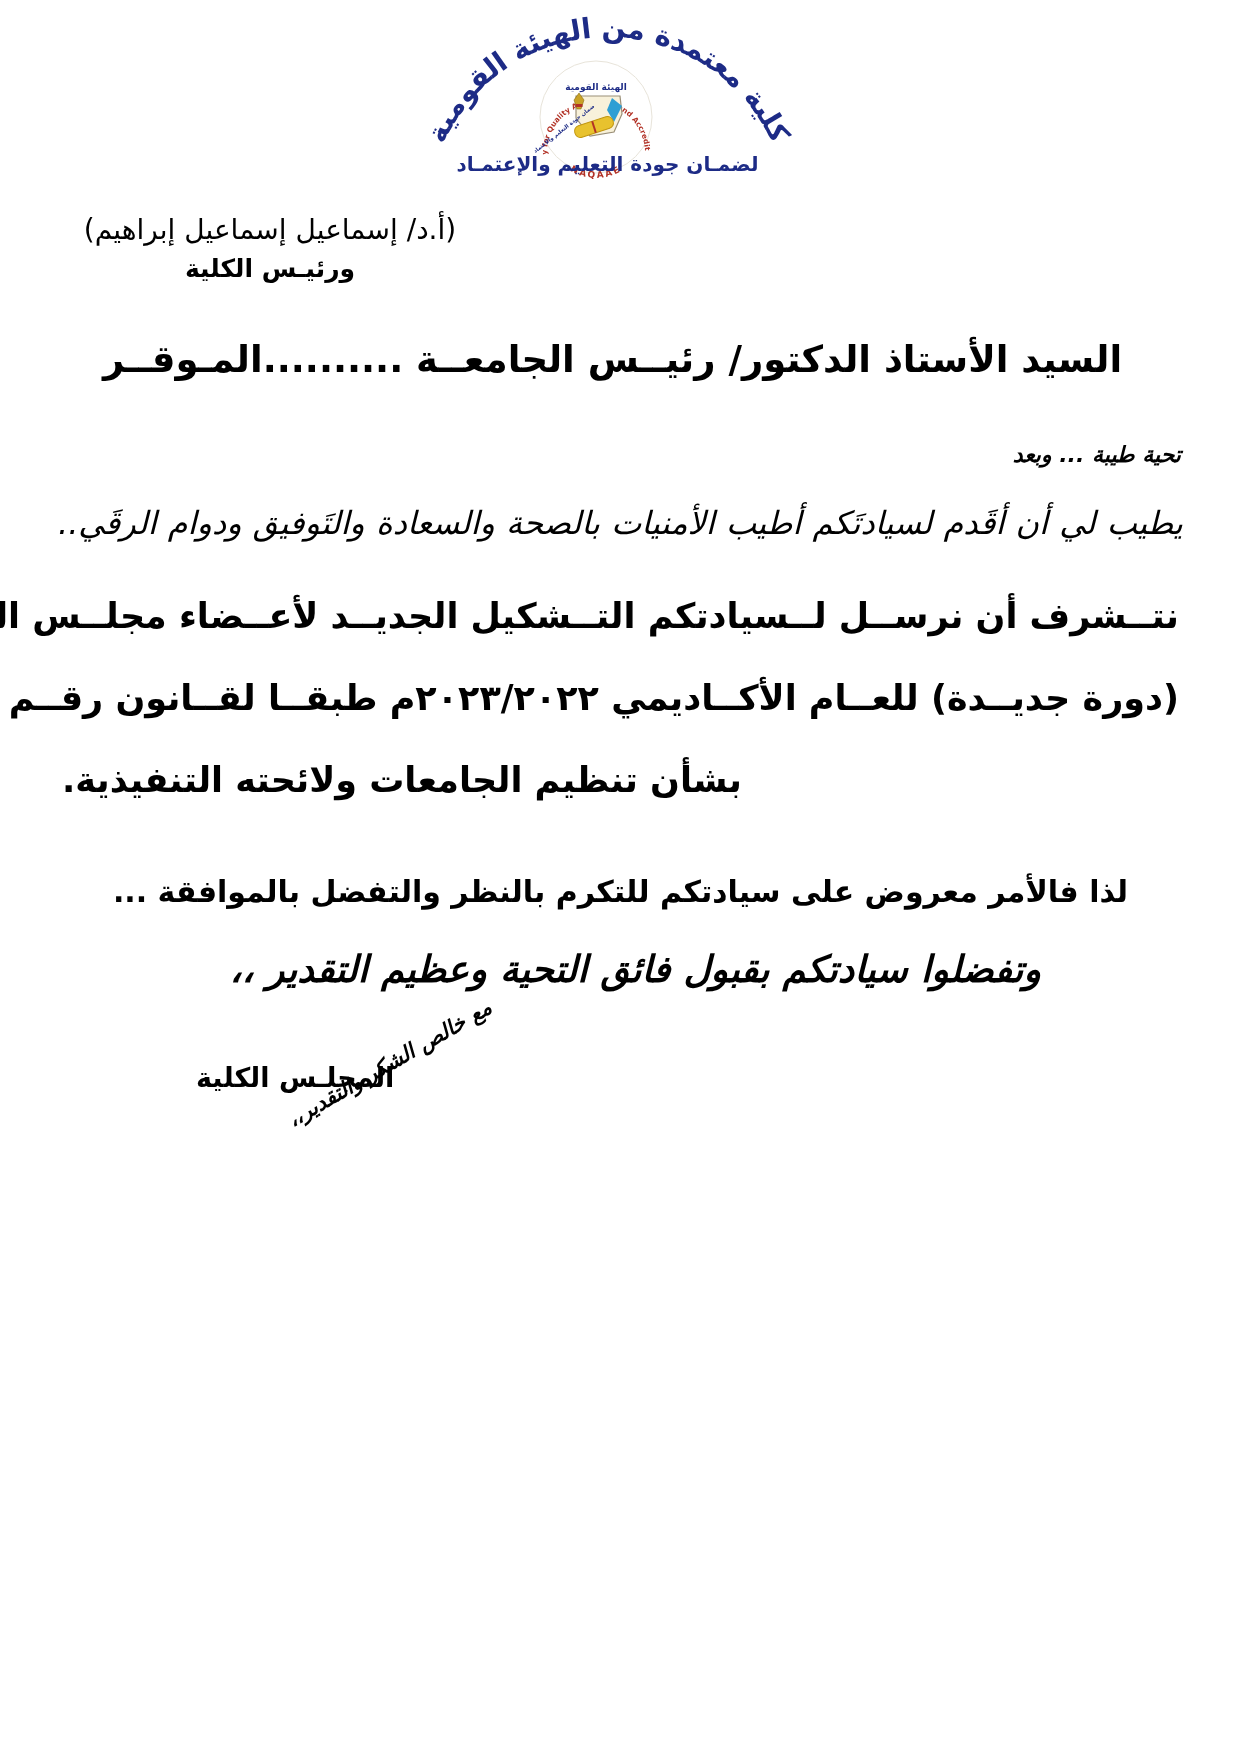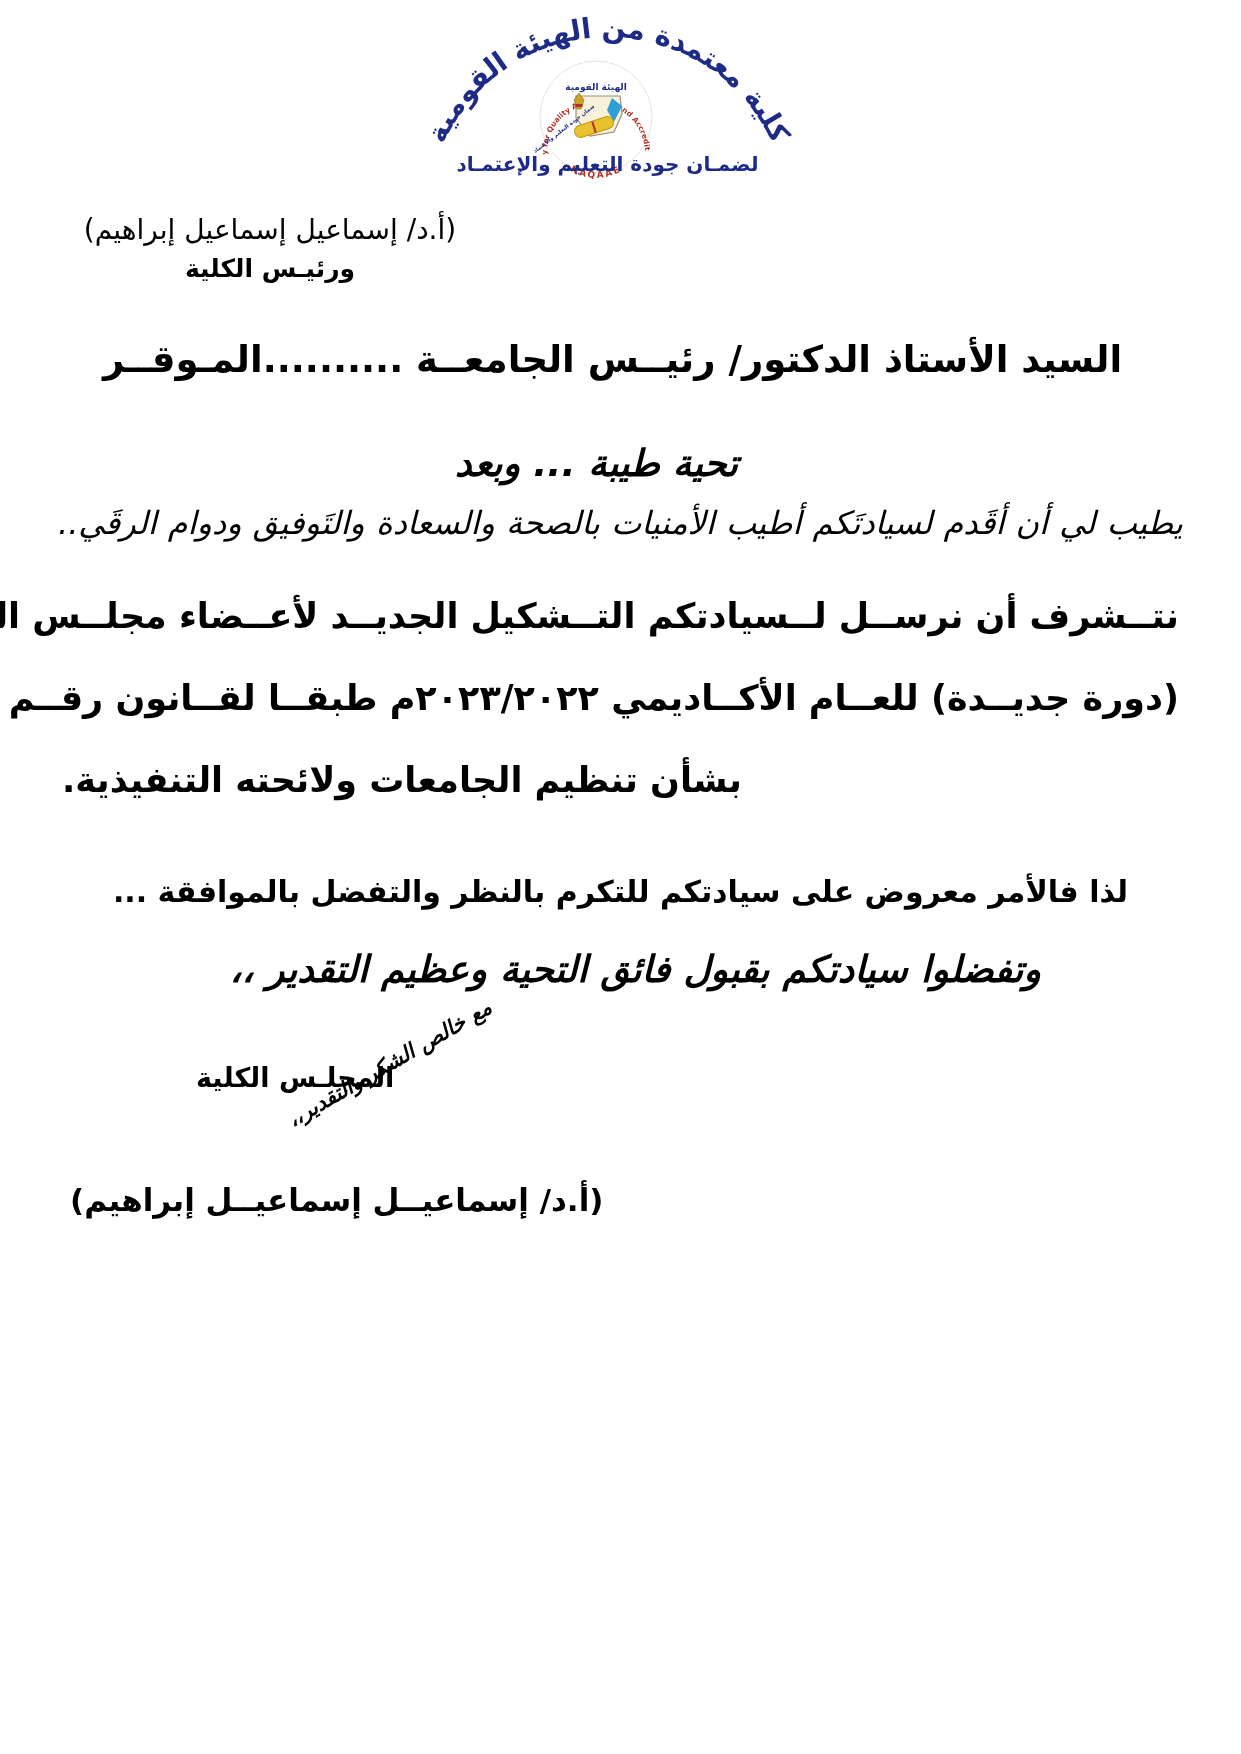--- a/index.html
+++ b/index.html
@@ -36,21 +36,21 @@
   .council-name{font-size:28px;font-weight:normal;white-space:nowrap;margin-top:8px;}
   .council-title{font-size:25px;font-weight:bold;margin-top:8px;}
   
   .addressee{
     position:absolute;top:338px;left:40px;right:56px;
     text-align:center;font-size:37px;font-weight:bold;
     white-space:nowrap;
   }
   .salutation{
     position:absolute;top:442px;left:0;right:60px;
-    text-align:center;font-size:37px;font-weight:600;font-style:italic;margin-left:12px;
+    text-align:right;font-size:22px;font-weight:600;font-style:italic;margin-left:12px;
   }
   .opening-line{
     position:absolute;top:504px;left:58px;right:58px;
     font-size:32px;font-style:italic;font-weight:500;
     text-align:justify;text-align-last:justify;
     white-space:nowrap;
   }
   .para-line{
     position:absolute;left:62px;right:62px;
     font-size:35px;font-weight:bold;
@@ -147,15 +147,14 @@
   <div class="para-line para-3">بشأن تنظيم الجامعات ولائحته التنفيذية.</div>
 
   <div class="request-line">لذا فالأمر معروض على سيادتكم للتكرم بالنظر والتفضل بالموافقة ...</div>
 
   <div class="closing-line">وتفضلوا سيادتكم بقبول فائق التحية وعظيم التقدير ،،</div>
 
   <div class="dean-title">المجلـس الكلية</div>
 
   <div class="handwritten-note">مع خالص الشكر والتقدير،،</div>
 
-  <div class="bottom-name">(أ.د/ إسماعيــل إسماعيــل إبراهيم)</div>
 
 </div>
 
 </body></html>

